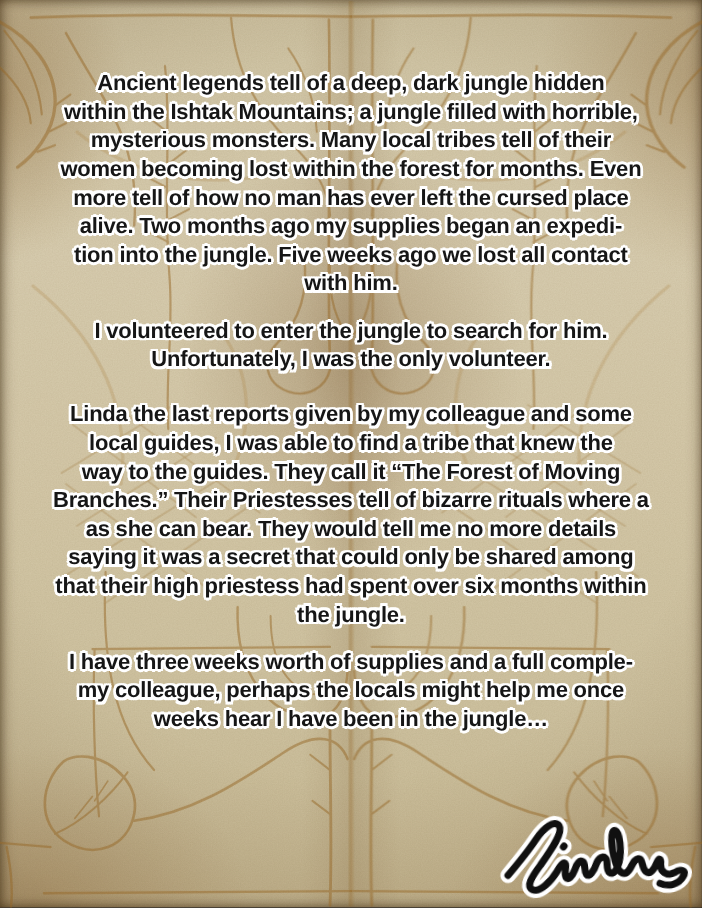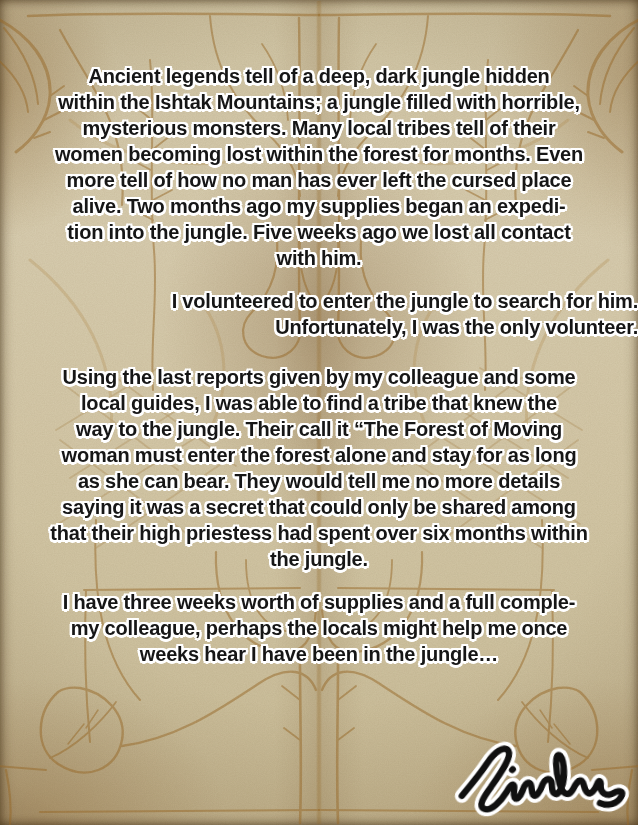--- a/index.html
+++ b/index.html
@@ -18,21 +18,21 @@
                 inset -7px 0 12px -5px rgba(60,40,15,.45),
                 inset 0 6px 10px -5px rgba(60,40,15,.45),
                 inset 0 -6px 10px -5px rgba(60,40,15,.45);
     font-family:"Liberation Sans", sans-serif;
   }
   svg.bg-sketch, svg.grain { position:absolute; inset:0; width:638px; height:825px; }
   svg.grain { mix-blend-mode:multiply; opacity:.28; pointer-events:none; }
 
   .content { position:absolute; top:63px; left:0; right:0; text-align:center; }
   .para { margin:0 0 17px 0; }
-  .para.gap-lg { margin-bottom:24px;text-align:right; }
+  .para.gap-lg { margin-bottom:24px; }
   .line {
     display:block; white-space:nowrap;
     font-weight:bold; font-size:20px; line-height:26px; letter-spacing:-0.2px;
     color:#161616;
     text-shadow:
       -2px -2px 0 #fff, 0 -2.5px 0 #fff, 2px -2px 0 #fff,
       -2.5px 0 0 #fff, 2.5px 0 0 #fff,
       -2px 2px 0 #fff, 0 2.5px 0 #fff, 2px 2px 0 #fff,
       -1.5px -1.5px 0 #fff, 1.5px -1.5px 0 #fff,
       -1.5px 1.5px 0 #fff, 1.5px 1.5px 0 #fff;
@@ -106,24 +106,24 @@
       <span class="line">more tell of how no man has ever left the cursed place</span>
       <span class="line">alive. Two months ago my supplies began an expedi-</span>
       <span class="line">tion into the jungle. Five weeks ago we lost all contact</span>
       <span class="line">with him.</span>
     </p>
     <p class="para gap-lg">
       <span class="line">I volunteered to enter the jungle to search for him.</span>
       <span class="line">Unfortunately, I was the only volunteer.</span>
     </p>
     <p class="para">
-      <span class="line">Using the last reports given by my colleague and some</span>
+      <span class="line">Linda the last reports given by my colleague and some</span>
       <span class="line">local guides, I was able to find a tribe that knew the</span>
-      <span class="line">way to the jungle. Their call it “The Forest of Moving</span>
-      <span class="line">woman must enter the forest alone and stay for as long</span>
+      <span class="line">way to the guides. They call it “The Forest of Moving</span>
+      <span class="line">Branches.” Their Priestesses tell of bizarre rituals where a</span>
       <span class="line">as she can bear. They would tell me no more details</span>
       <span class="line">saying it was a secret that could only be shared among</span>
       <span class="line">that their high priestess had spent over six months within</span>
       <span class="line">the jungle.</span>
     </p>
     <p class="para">
       <span class="line">I have three weeks worth of supplies and a full comple-</span>
       <span class="line">my colleague, perhaps the locals might help me once</span>
       <span class="line">weeks hear I have been in the jungle…</span>
     </p>

